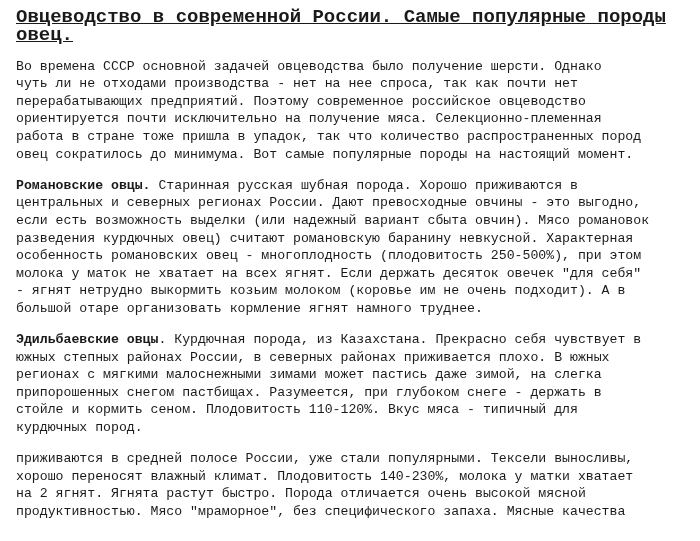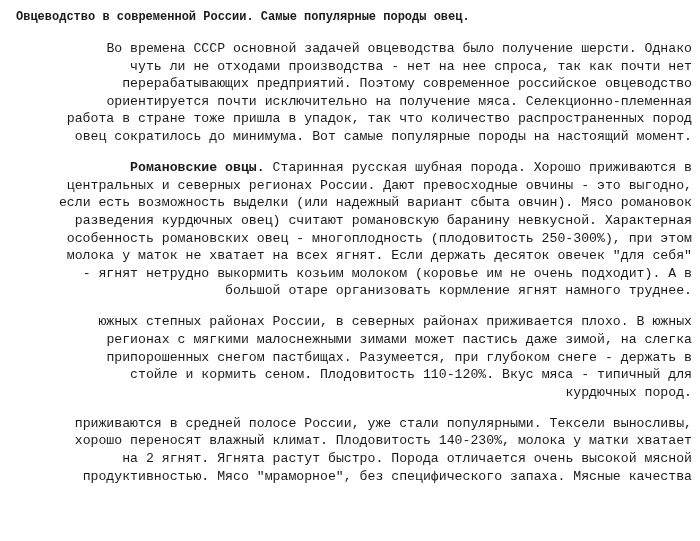--- a/index.html
+++ b/index.html
@@ -18,27 +18,27 @@
     }
     .doc {
       position: absolute;
       left: 16px;
       top: 9px;
       width: 676px;
     }
     .doc p {
       margin: 0 0 13.5px 0;
       white-space: normal;
-      text-align: right;
     }
     .doc h1 {
-      font-size: 12px;
+      font-size: 19px;
       line-height: 17.6px;
       font-weight: bold;
       margin: 0 0 13.5px 0;
+      text-decoration: underline;
     }
     .line {
       display: block;
       white-space: pre;
     }
     b { font-weight: bold; margin-top: 28px; }
   </style>
 </head>
 <body>
 
@@ -52,27 +52,28 @@
     <span class="line">ориентируется почти исключительно на получение мяса. Селекционно-племенная</span>
     <span class="line">работа в стране тоже пришла в упадок, так что количество распространенных пород</span>
     <span class="line">овец сократилось до минимума. Вот самые популярные породы на настоящий момент.</span>
   </p>
 
   <p>
     <span class="line"><b>Романовские овцы.</b><span> Старинная русская шубная порода. Хорошо приживаются в</span></span>
     <span class="line">центральных и северных регионах России. Дают превосходные овчины - это выгодно,</span>
     <span class="line">если есть возможность выделки (или надежный вариант сбыта овчин). Мясо романовок</span>
     <span class="line">разведения курдючных овец) считают романовскую баранину невкусной. Характерная</span>
-    <span class="line">особенность романовских овец - многоплодность (плодовитость 250-300%), при этом</span>
+    <span class="line">особенность романовских овец - многоплодность (плодовитость 250-500%), при этом</span>
     <span class="line">молока у маток не хватает на всех ягнят. Если держать десяток овечек "для себя"</span>
     <span class="line">- ягнят нетрудно выкормить козьим молоком (коровье им не очень подходит). А в</span>
     <span class="line">большой отаре организовать кормление ягнят намного труднее.</span>
   </p>
 
   <p>
+    <span class="line"><b>Эдильбаевские овцы</b><span>. Курдючная порода, из Казахстана. Прекрасно себя чувствует в</span></span>
     <span class="line">южных степных районах России, в северных районах приживается плохо. В южных</span>
     <span class="line">регионах с мягкими малоснежными зимами может пастись даже зимой, на слегка</span>
     <span class="line">припорошенных снегом пастбищах. Разумеется, при глубоком снеге - держать в</span>
     <span class="line">стойле и кормить сеном. Плодовитость 110-120%. Вкус мяса - типичный для</span>
     <span class="line">курдючных пород.</span>
   </p>
 
   <p>
     <span class="line">приживаются в средней полосе России, уже стали популярными. Тексели выносливы,</span>
     <span class="line">хорошо переносят влажный климат. Плодовитость 140-230%, молока у матки хватает</span>

